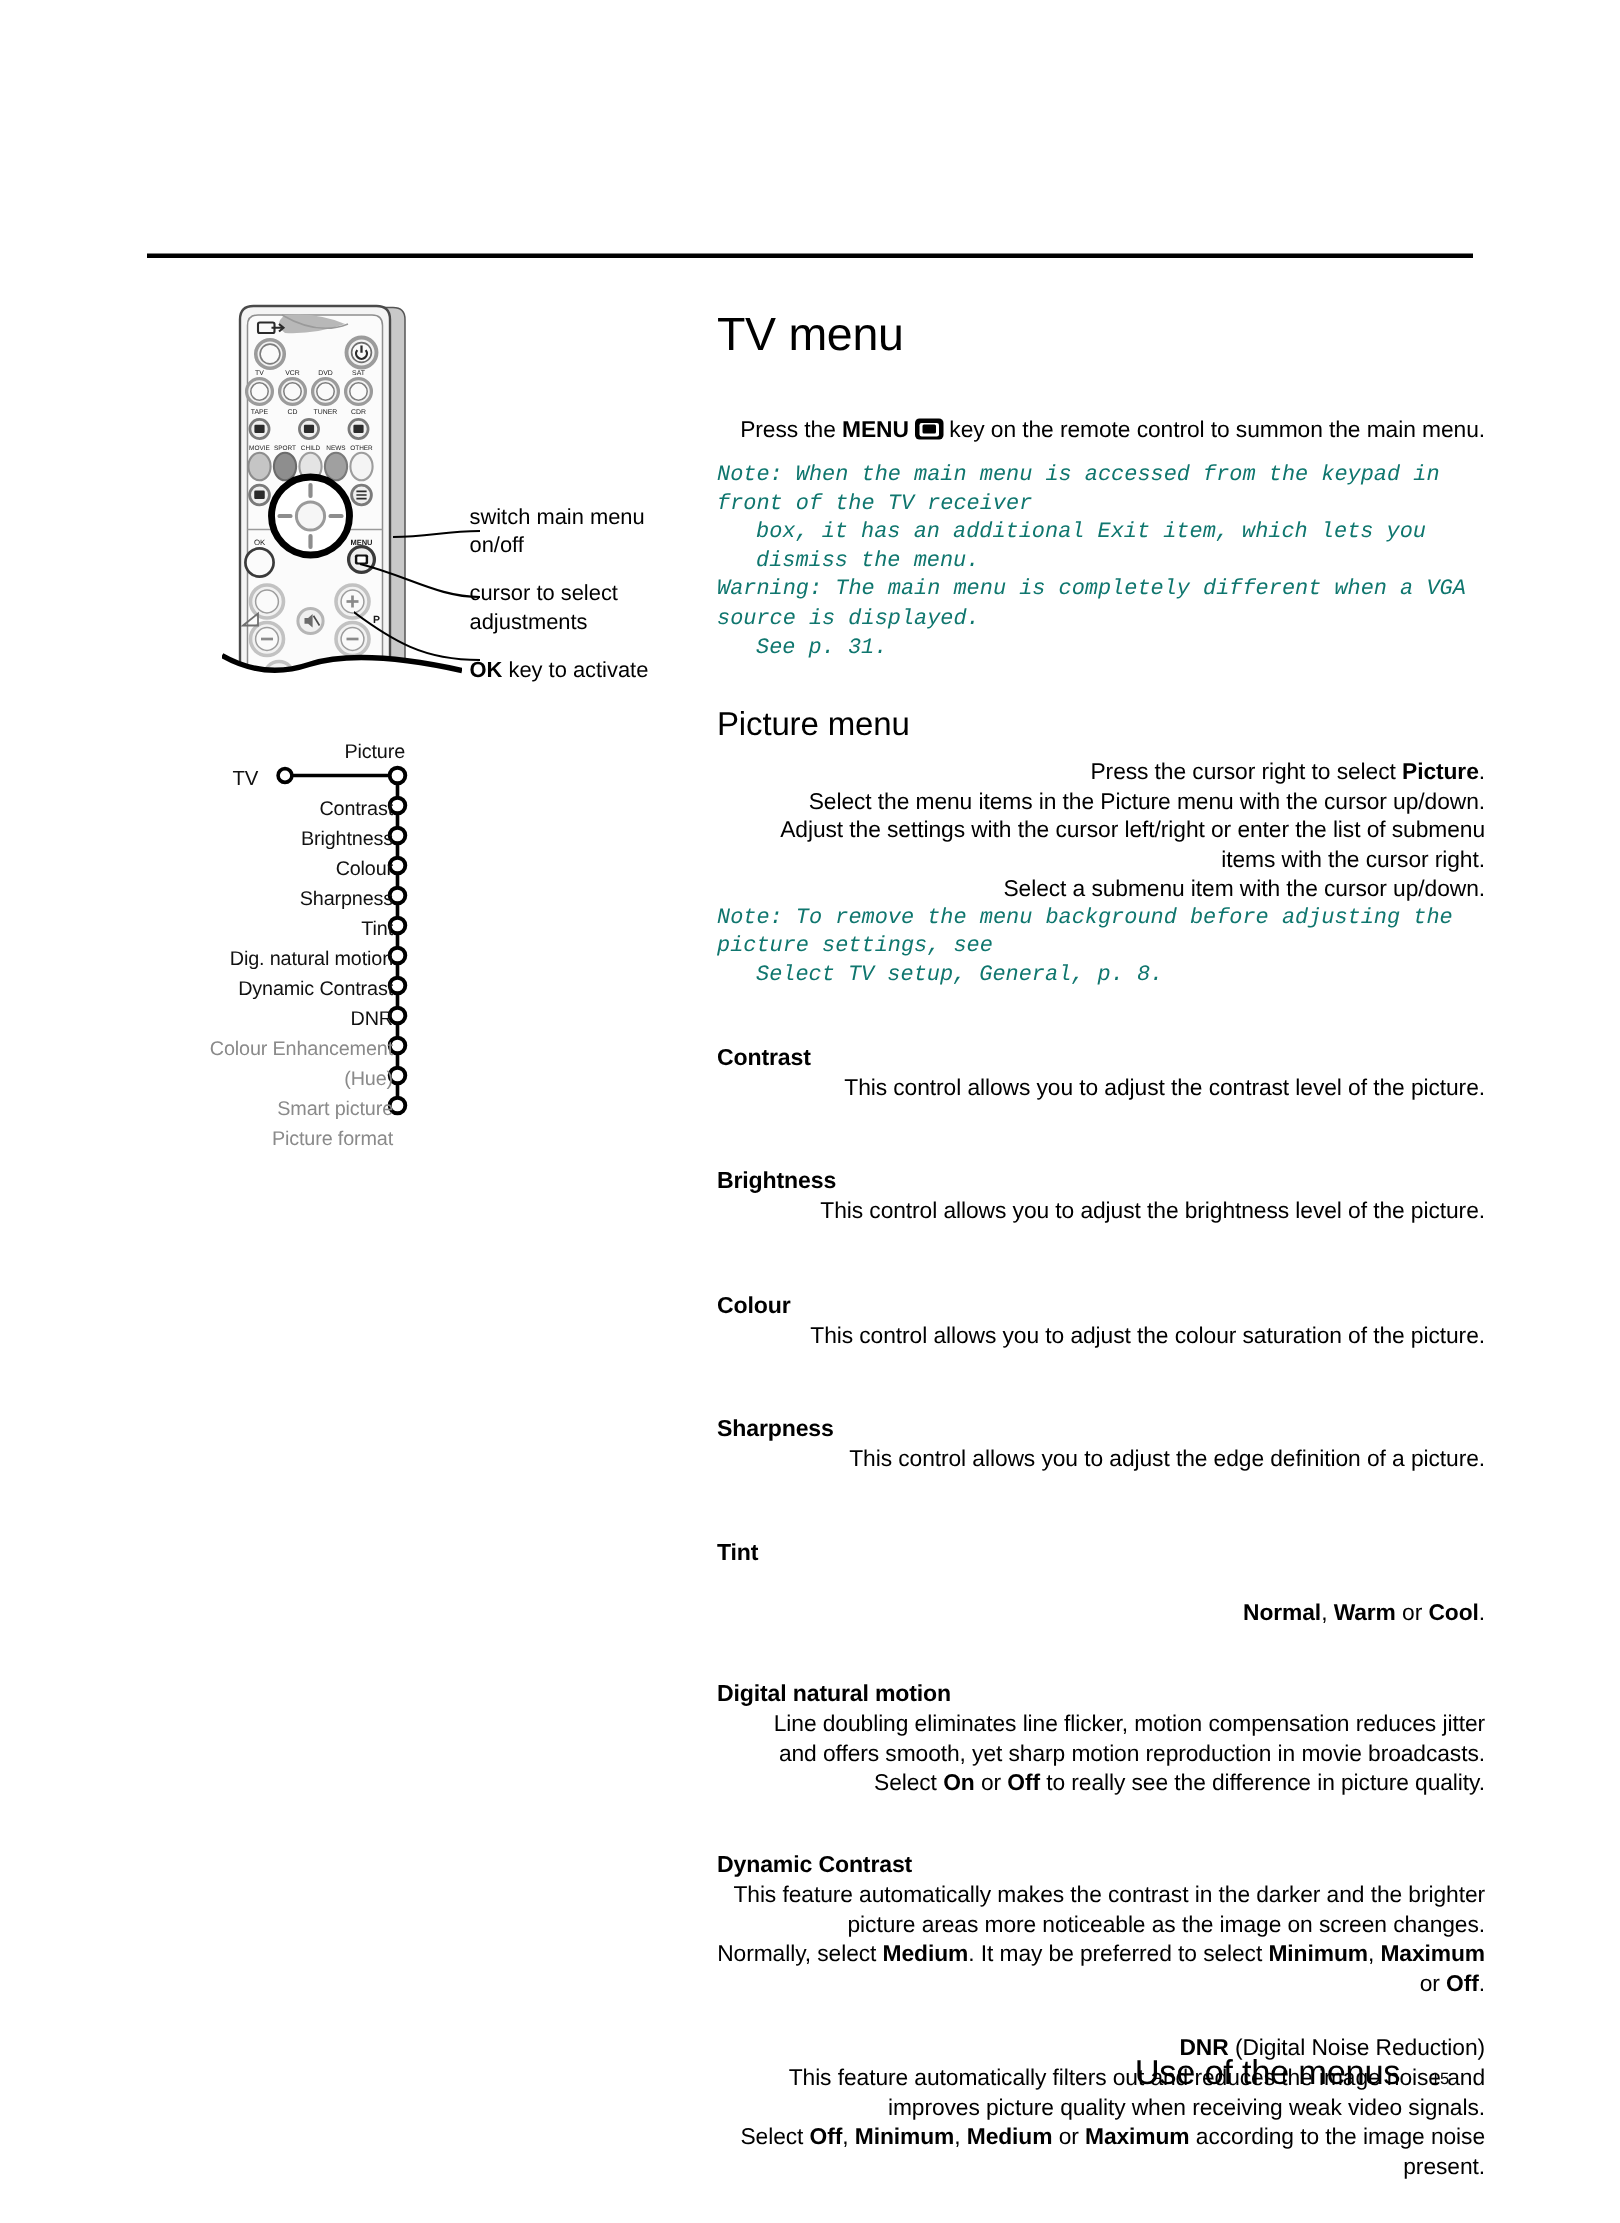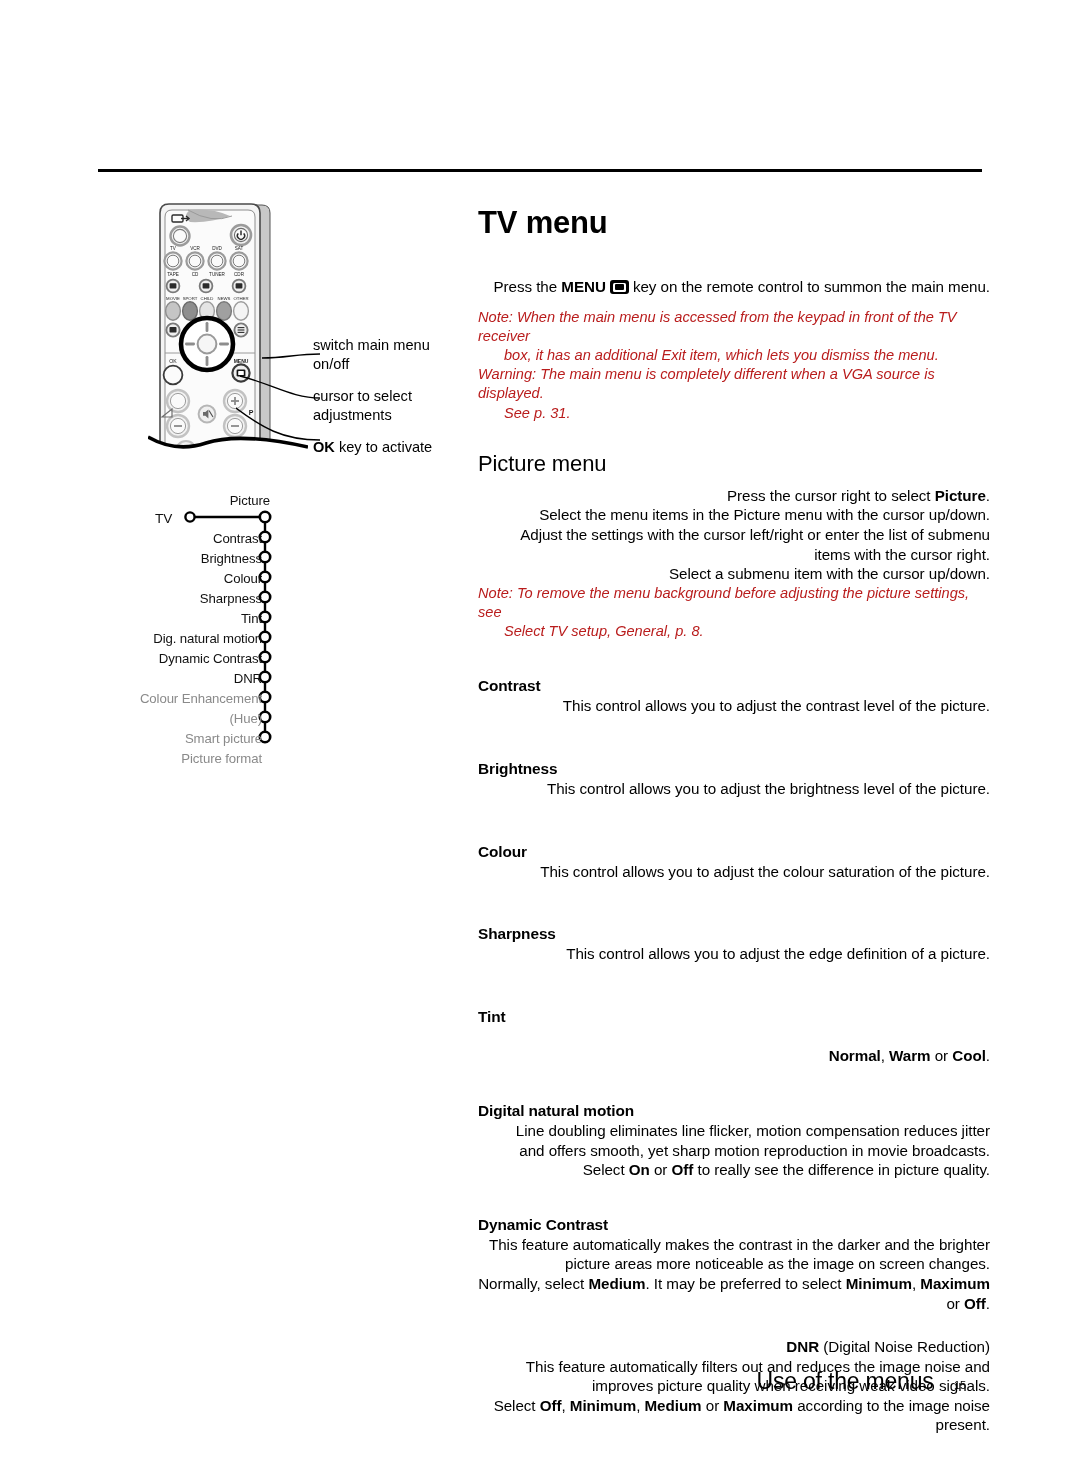--- a/index.html
+++ b/index.html
@@ -18,32 +18,33 @@
   .header-rule{
     position:absolute;left:98px;top:169px;width:884px;height:3px;
     background:#000;
   }
 
   
   .content{
     position:absolute;left:478px;top:205px;width:512px;
   }
   h1.title{
-    font-size:31px;font-weight:bold;margin:0 0 36px 0;letter-spacing:-.2px;
+    font-size:31px;font-weight:normal;margin:0 0 36px 0;letter-spacing:-.2px;
   }
   h2.subtitle{
     font-size:22px;font-weight:normal;margin:0 0 9px 0;letter-spacing:-.1px;
   }
   p.body{
     font-size:15.2px;line-height:19.6px;margin:0;letter-spacing:-.05px;text-align:right;
   }
   p.body + p.body{margin-top:0;}
   .note{
-    font-style:italic;font-size:14.6px;line-height:19.2px;color:#b91c1c;
+    font-style:italic;font-size:14.6px;line-height:19.2px;color:#0f766e;
     margin:0;
+    font-family:Liberation Mono, monospace;
   }
   .note .lbl{font-style:italic;}
   .note .ind{display:block;padding-left:26px;}
   .gap-s{height:11px;}
   .gap-m{height:24px;}
   .gap-l{height:36px;}
   .gap-xl{height:44px;}
   h3.sec{
     font-size:15.4px;font-weight:bold;margin:0 0 1px 0;letter-spacing:-.1px;
   }

